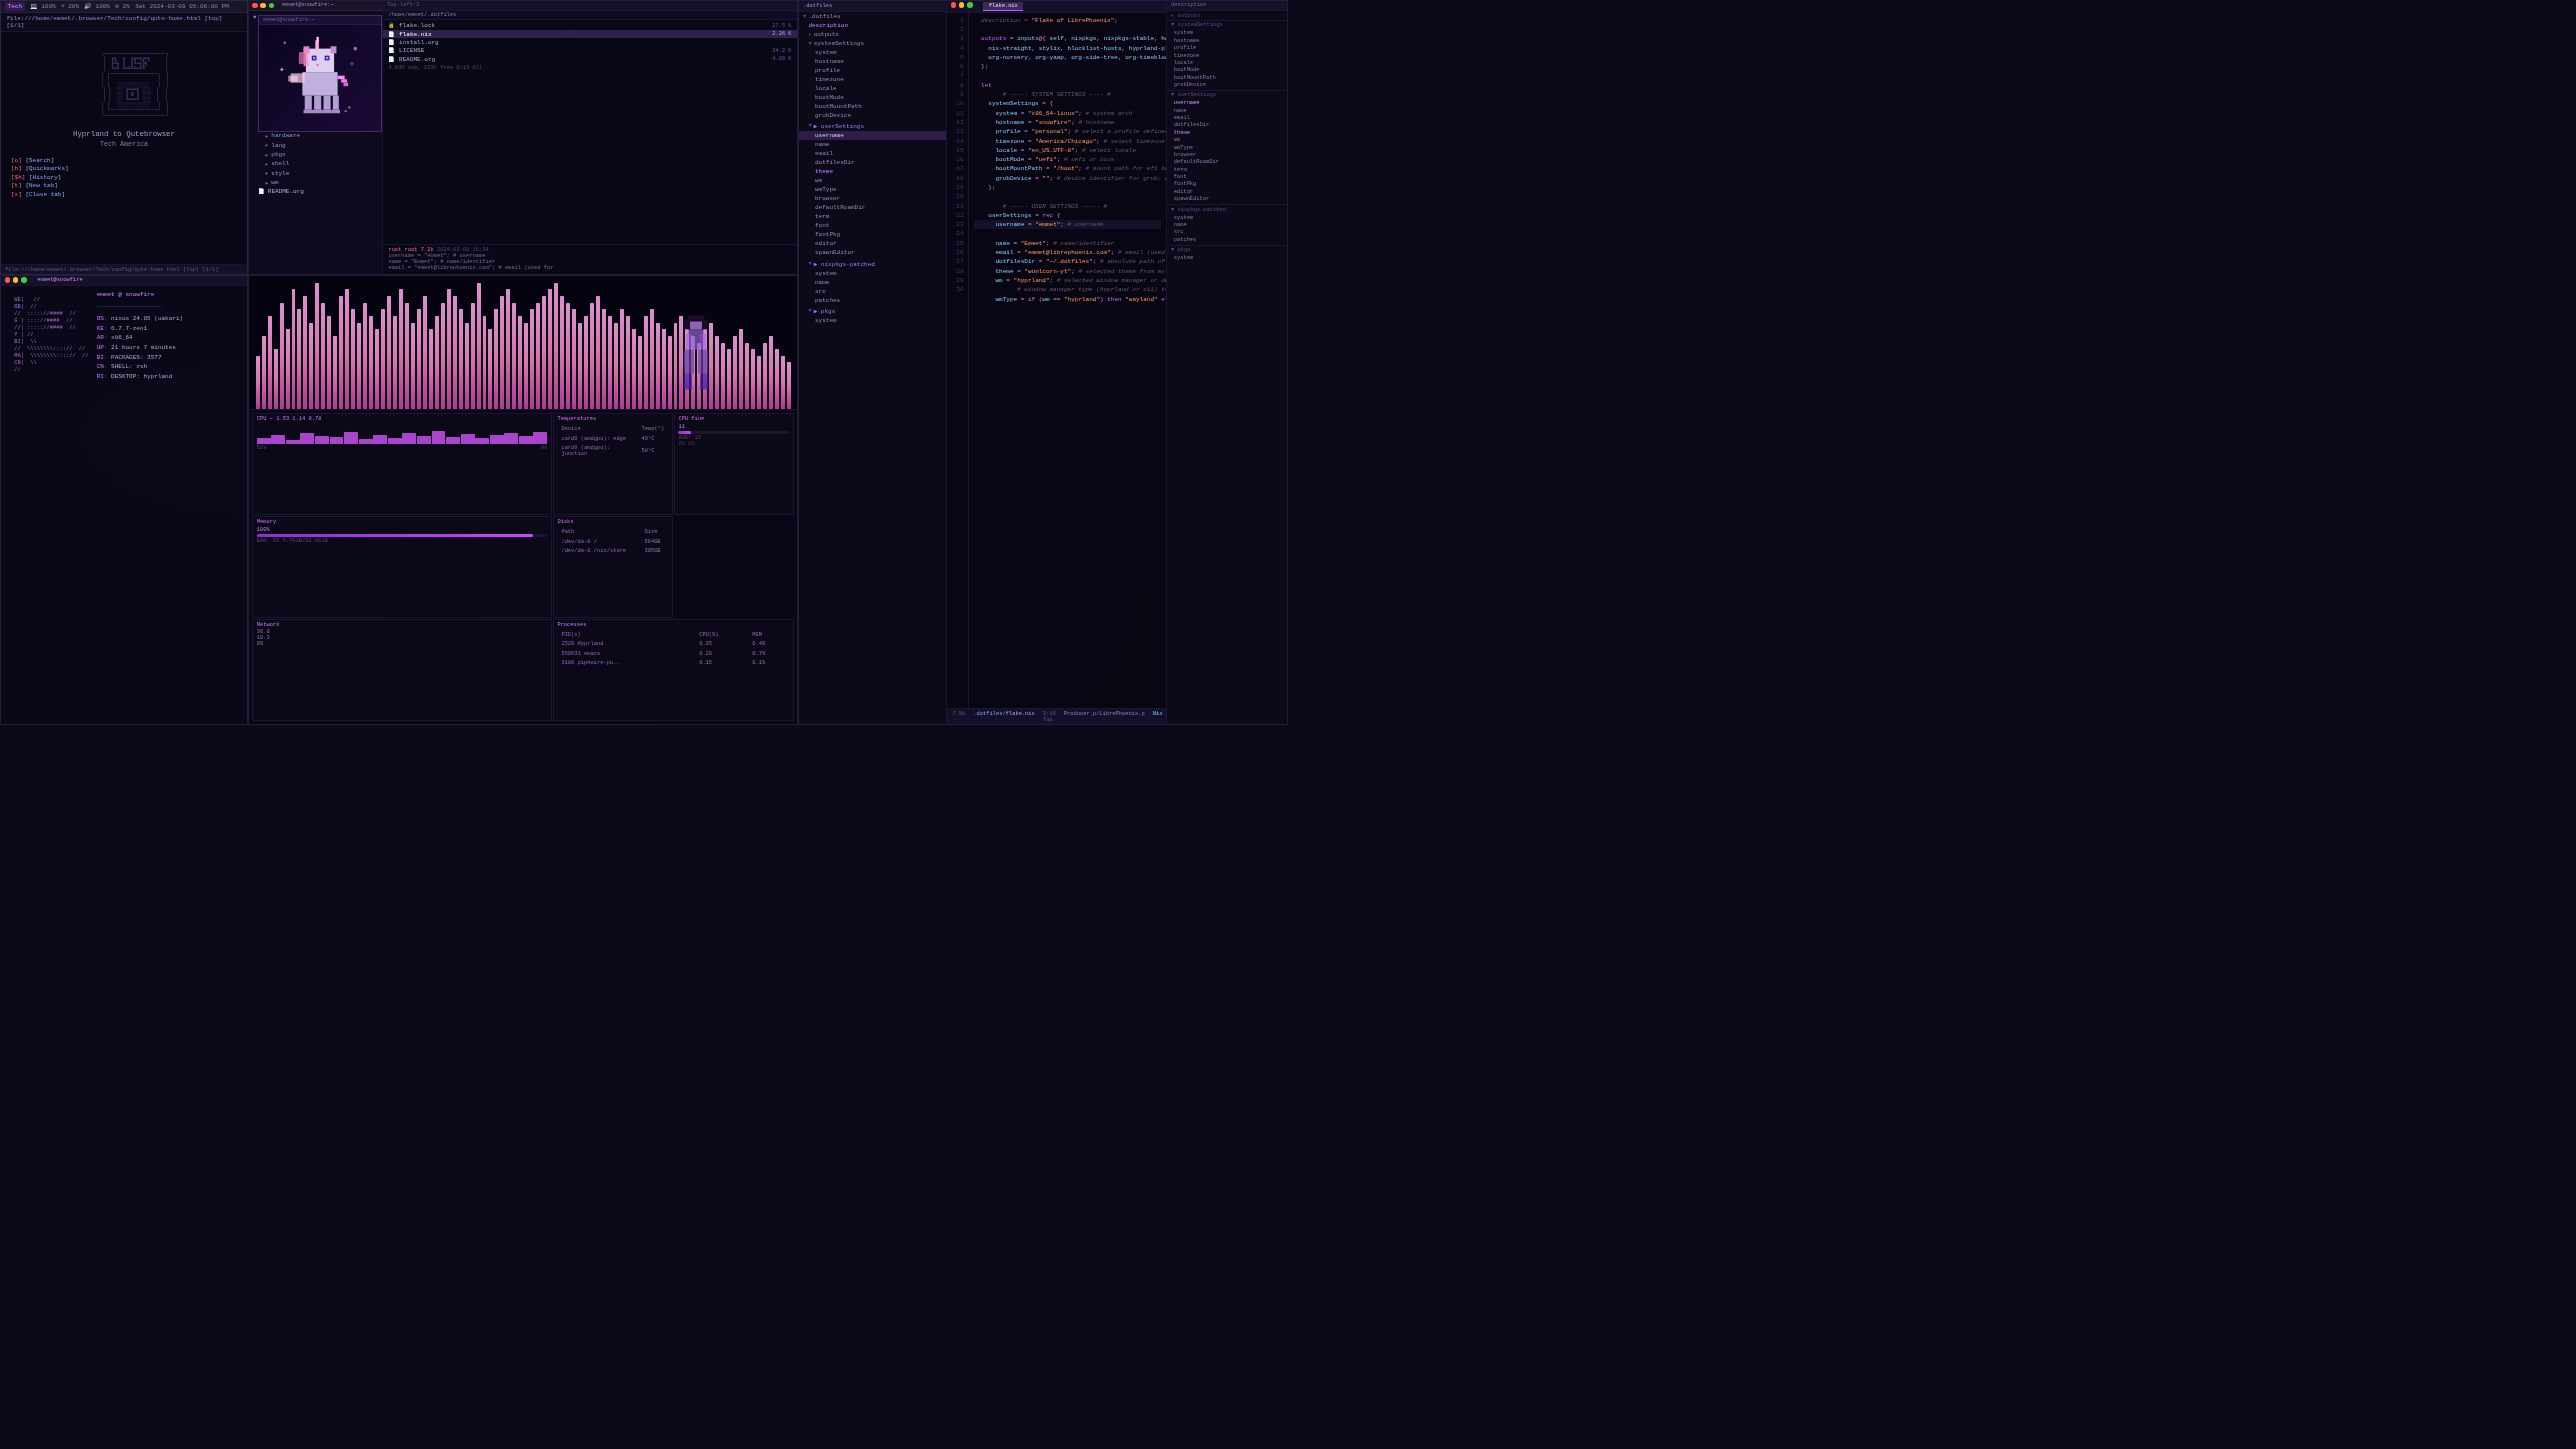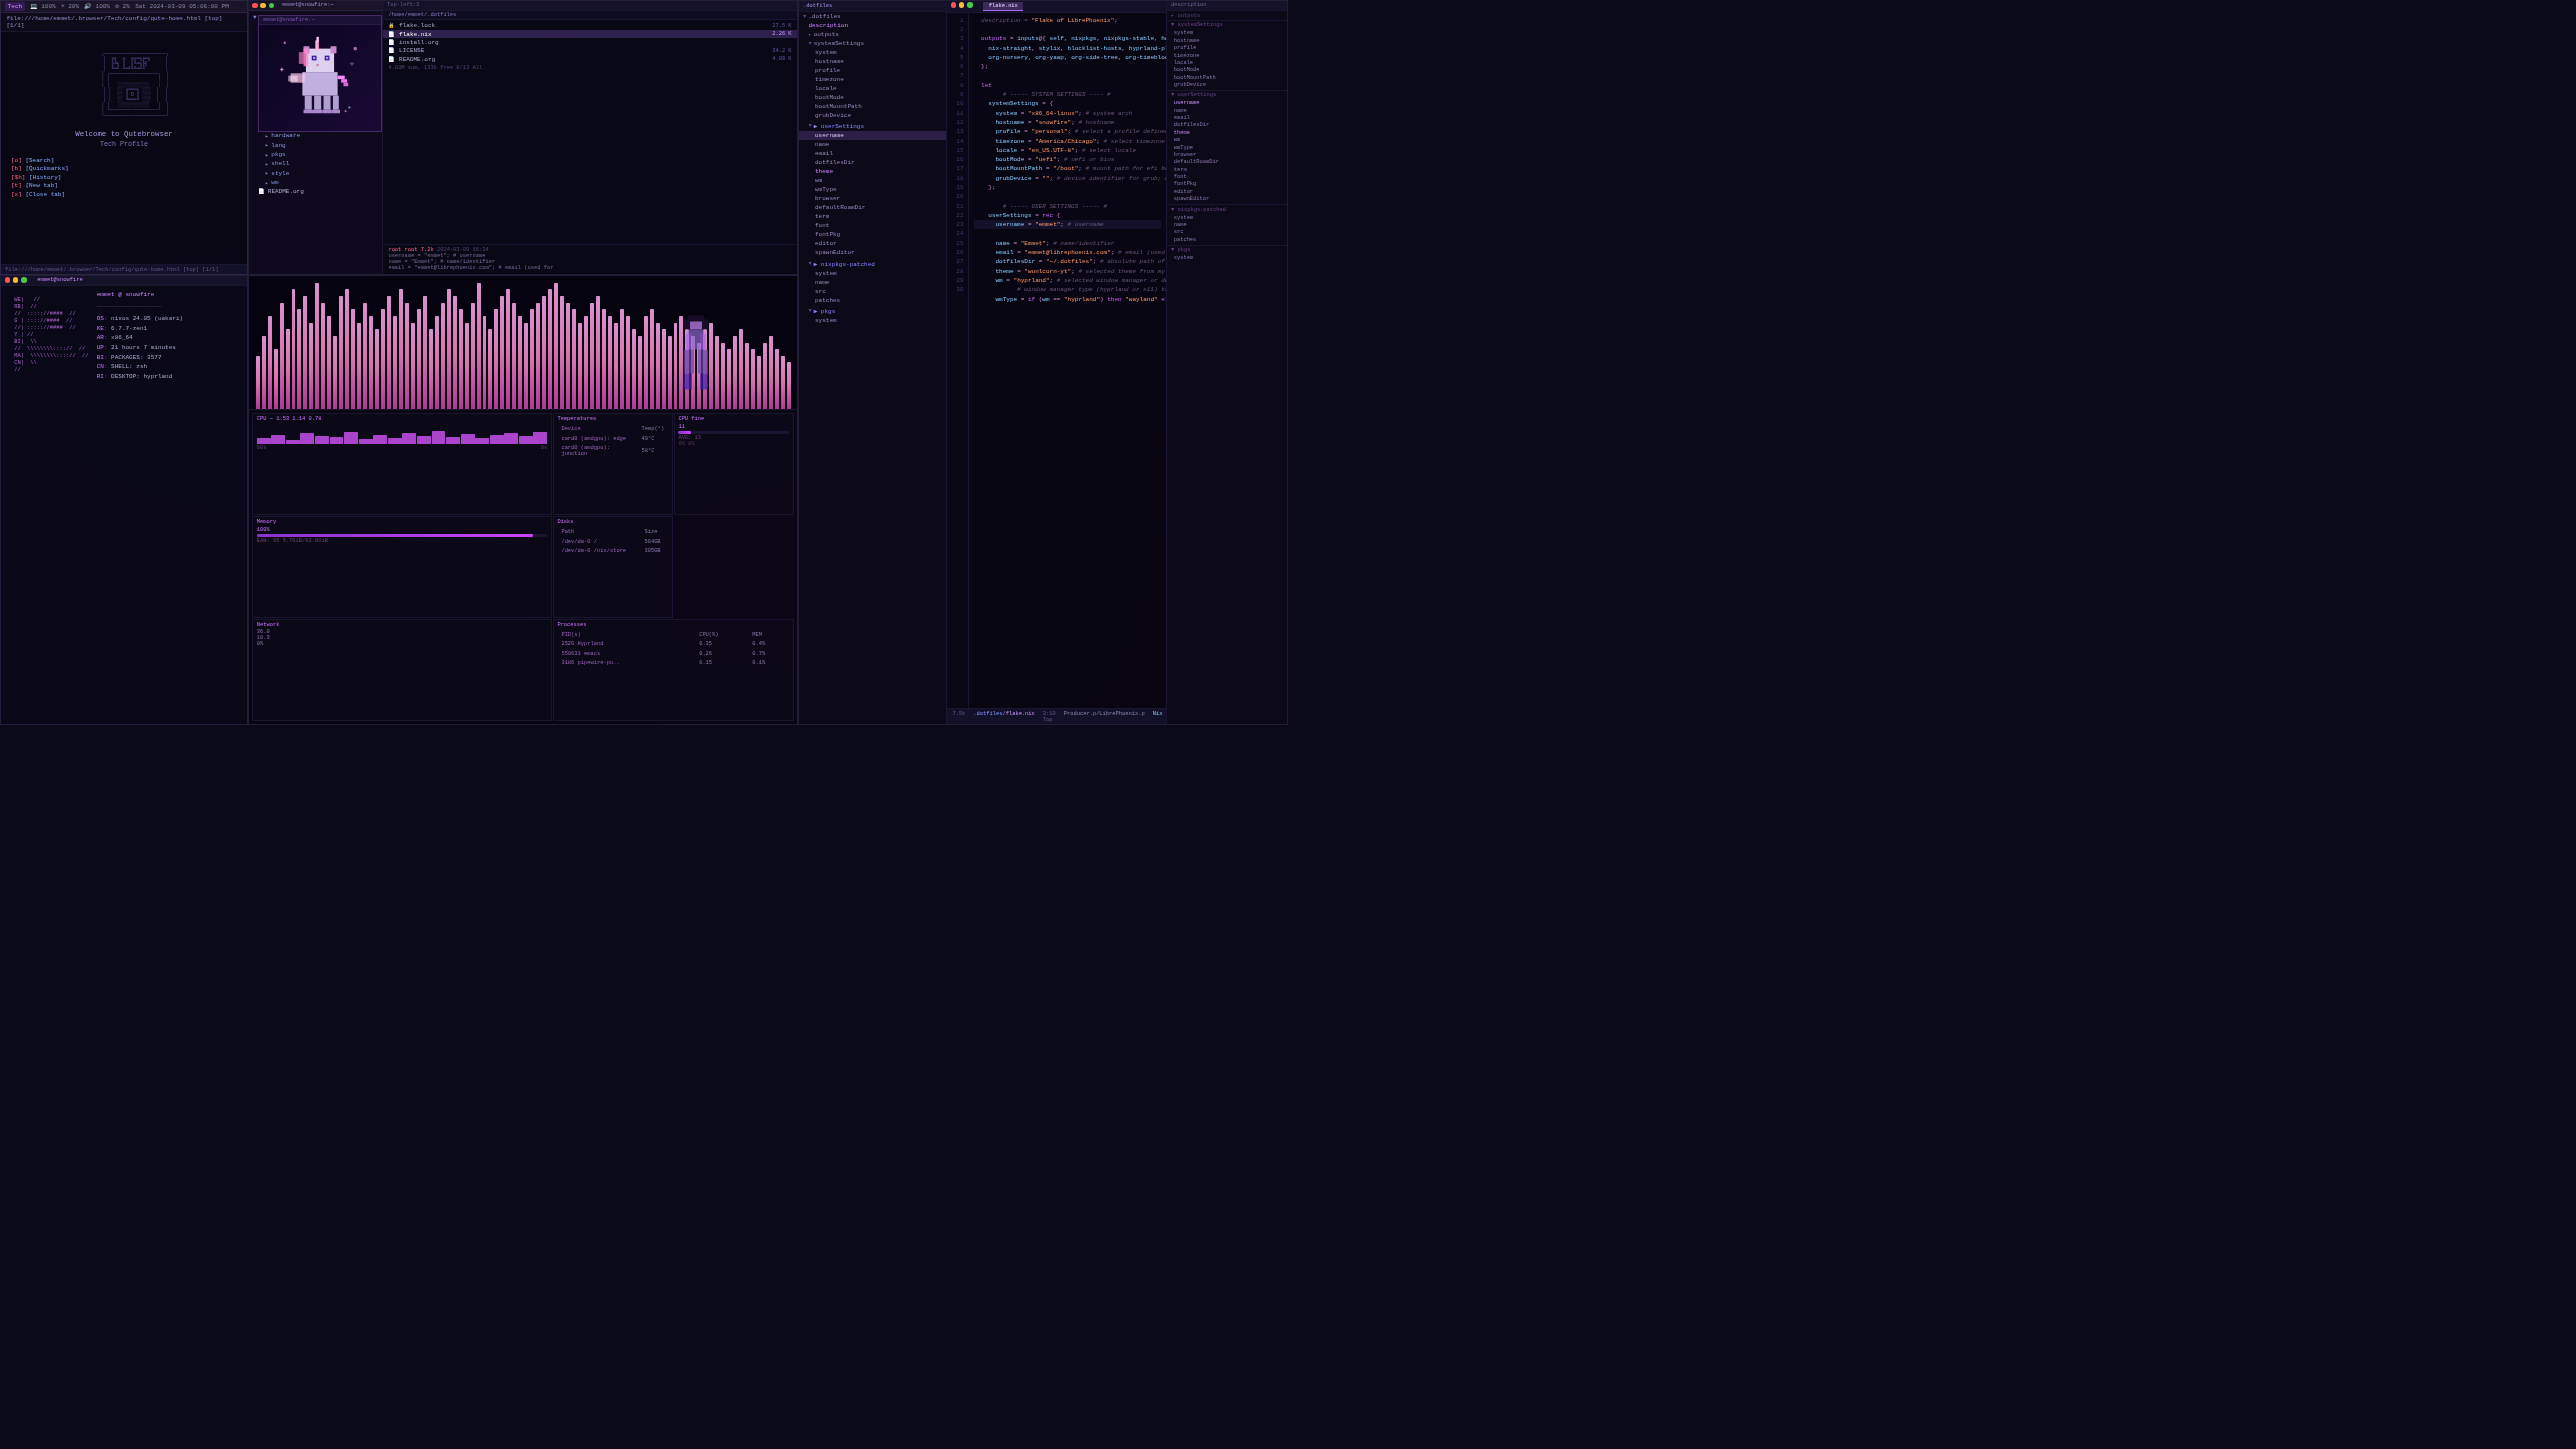--- a/index.html
+++ b/index.html
@@ -607,22 +607,22 @@
         │ ┌─────────────────┐  │
         │ │                 │  │
         │ │   ░░░░░░░░░░░   │  │
         │ │  ░░ ╔═══╗ ░░░  │  │
         │ │  ░░ ║ D ║ ░░░  │  │
         │ │  ░░ ╚═══╝ ░░░  │  │
         │ │   ░░░░░░░░░░░   │  │
         │ └─────────────────┘  │
         ╰──────────────────────╯
       </div>
-      <div class="qb-welcome">Welcome to Qutebrowser</div>
-      <div class="qb-profile">Tech Profile</div>
+      <div class="qb-welcome">Hyprland to Qutebrowser</div>
+      <div class="qb-profile">Tech America</div>
 
       <div class="qb-bookmarks">
         <div class="qb-bookmark-item">
           <span class="key">[o]</span> <span class="label">[Search]</span>
         </div>
         <div class="qb-bookmark-item active">
           <span class="key">[b]</span> <span class="label">[Quickmarks]</span>
         </div>
         <div class="qb-bookmark-item">
           <span class="key">[$h]</span> <span class="label">[History]</span>

